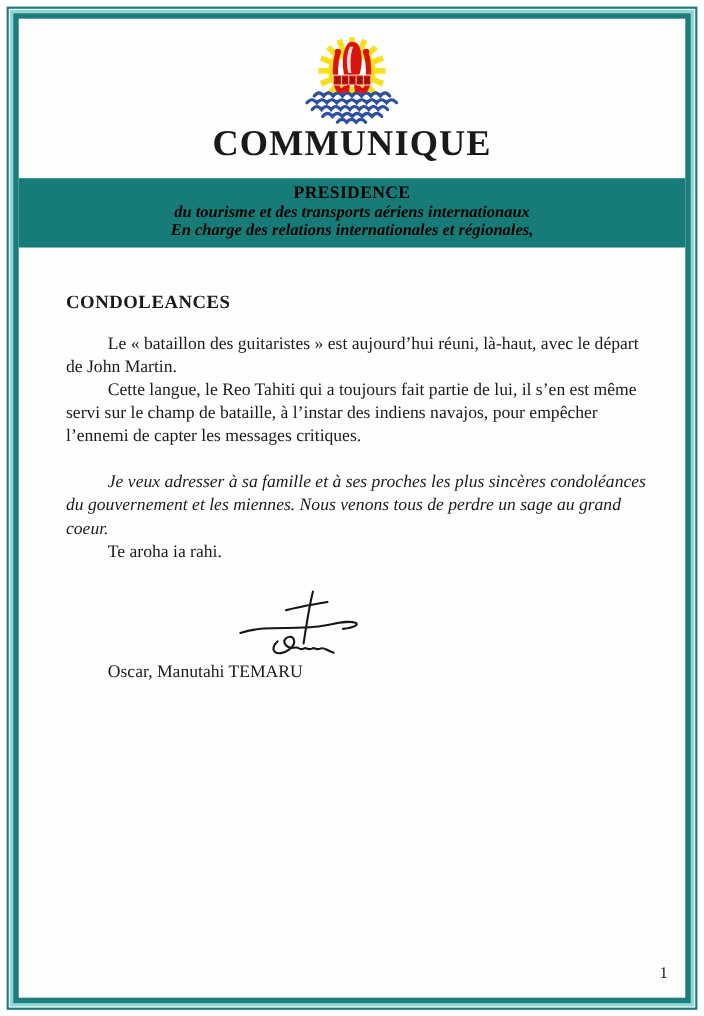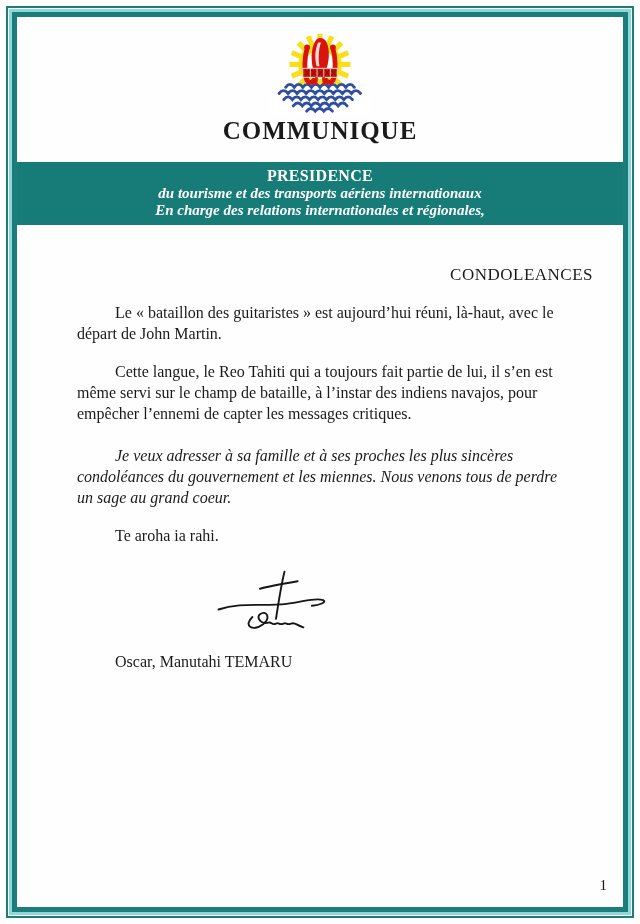--- a/index.html
+++ b/index.html
@@ -11,38 +11,38 @@
   
   .ring1 { position:absolute; inset:6px;  border:2px solid var(--border-teal,#1d7d7c); pointer-events:none; }
   .ring2 { position:absolute; inset:9px;  border:3px solid var(--border-aqua,#8fd8d6); pointer-events:none; }
   .ring3 { position:absolute; inset:12px; border:5px solid var(--border-teal,#1d7d7c); pointer-events:none; }
   .inner { position:absolute; inset:17px; }
 
   .logo-row { text-align:center; margin-top:15px; height:82px; }
   .logo-row svg { display:inline-block; }
 
   .doc-title {
-    text-align:center; font-weight:bold; font-size:25px; letter-spacing:1px;
+    text-align:center; font-weight:bold; font-size:33px; letter-spacing:1px;
     margin-top:3px; line-height:28px;
   }
 
   .banner {
-    margin-top:17px; background:var(--banner-teal,#177c77); color:#ffffff;
+    margin-top:17px; background:var(--banner-teal,#177c77); color:#000000;
     text-align:center; padding:5px 10px 6px 10px;
   }
   .banner-title { font-weight:bold; font-size:16px; line-height:18px; letter-spacing:.3px; }
   .banner-sub   { font-weight:bold; font-style:italic; font-size:15px; line-height:17px; }
 
   .content { padding:0 30px 0 43px; }
   .doc-heading {
-    text-align:right; font-weight:normal; font-size:17px; letter-spacing:.5px;
+    text-align:left; font-weight:bold; font-size:17px; letter-spacing:.5px;
     margin-top:39px; line-height:22px;
   }
   .content p {
-    margin:17px; font-size:16px; line-height:21px; text-indent:38px; text-align:left;
+    margin:0; font-size:16px; line-height:21px; text-indent:38px; text-align:left;
   }
   .content .first-para { margin-top:16px; }
   .content .gap-before { margin-top:21px;font-style:italic; }
   .closing { margin-top:68px; }
   .signature { margin-top:22px; margin-left:150px; width:132px; height:66px; }
   .signatory { text-align:center; font-weight:normal; font-size:16px; line-height:21px; margin-top:0; }
 
   .page-number {
     position:absolute; right:16px; bottom:14px; font-size:15px; line-height:16px;
   }

